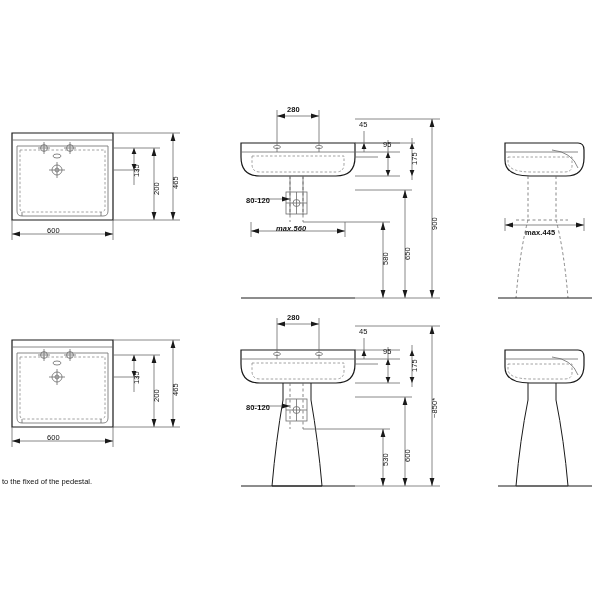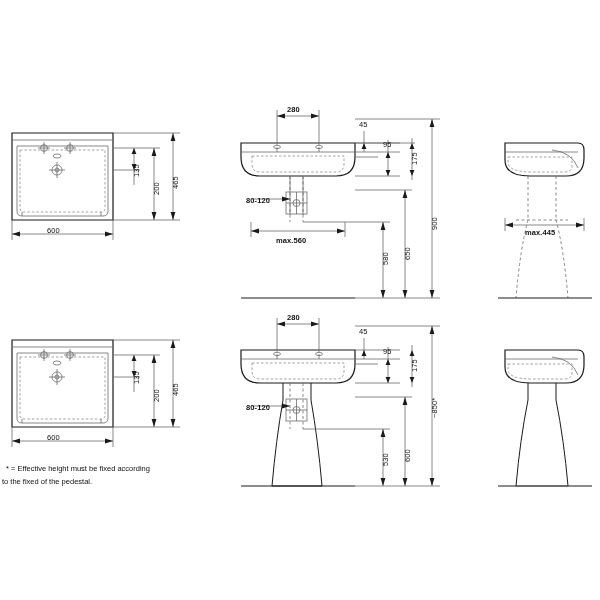--- a/index.html
+++ b/index.html
@@ -126,21 +126,21 @@
     <path class="thin" d="M355 298 L440 298"></path>
     <path class="thin" d="M432 119 L432 298"></path>
     <polygon class="arr" points="432,119 429.6,127 434.4,127"></polygon>
     <polygon class="arr" points="432,298 429.6,290 434.4,290"></polygon>
   </svg>
   <span class="lbl b" style="left:287px;top:105px;">280</span>
   <span class="lbl" style="left:359px;top:120px;">45</span>
   <span class="lbl" style="left:383px;top:140px;">95</span>
   <span class="lbl rot" style="left:410px;top:165px;">175</span>
   <span class="lbl b" style="left:246px;top:196px;">80-120</span>
-  <span class="lbl b" style="left:276px;top:236px;">max.560</span>
+  <span class="lbl b" style="left:276px;top:224px;font-style:italic;">max.560</span>
   <span class="lbl rot" style="left:381px;top:265px;">580</span>
   <span class="lbl rot" style="left:403px;top:260px;">650</span>
   <span class="lbl rot" style="left:430px;top:230px;">900</span>
 
   <svg width="600" height="600">
     <path class="stk2" d="M505 143 L578 143 Q584 143 584 150 L584 158 Q584 176 566 176 L530 176 Q505 176 505 160 Z"></path>
     <path class="thin" d="M505 152 L578 152"></path>
     <path class="thin" d="M552 150 Q572 152 578 168"></path>
     <path class="dash2" d="M508 157 L572 157 L572 166 Q572 172 564 172 L532 172 Q508 172 508 162 Z"></path>
 
@@ -261,16 +261,15 @@
     <path class="thin" d="M505 359 L578 359"></path>
     <path class="thin" d="M552 357 Q572 359 578 375"></path>
     <path class="dash2" d="M508 364 L572 364 L572 373 Q572 379 564 379 L532 379 Q508 379 508 369 Z"></path>
 
     <path class="stk" d="M528 383 L528 400 Q520 440 516 486 M556 383 L556 400 Q564 440 568 486"></path>
     <path class="thin" d="M516 486 L568 486"></path>
 
     <path class="stk" d="M498 486 L592 486"></path>
   </svg>
 
-  <div class="note" style="left:6px;top:463px;">* = Effective height must be fixed according</div>
   <div class="note" style="left:2px;top:476px;">to the fixed of the pedestal.</div>
 
 </div>
 
 </body></html>

